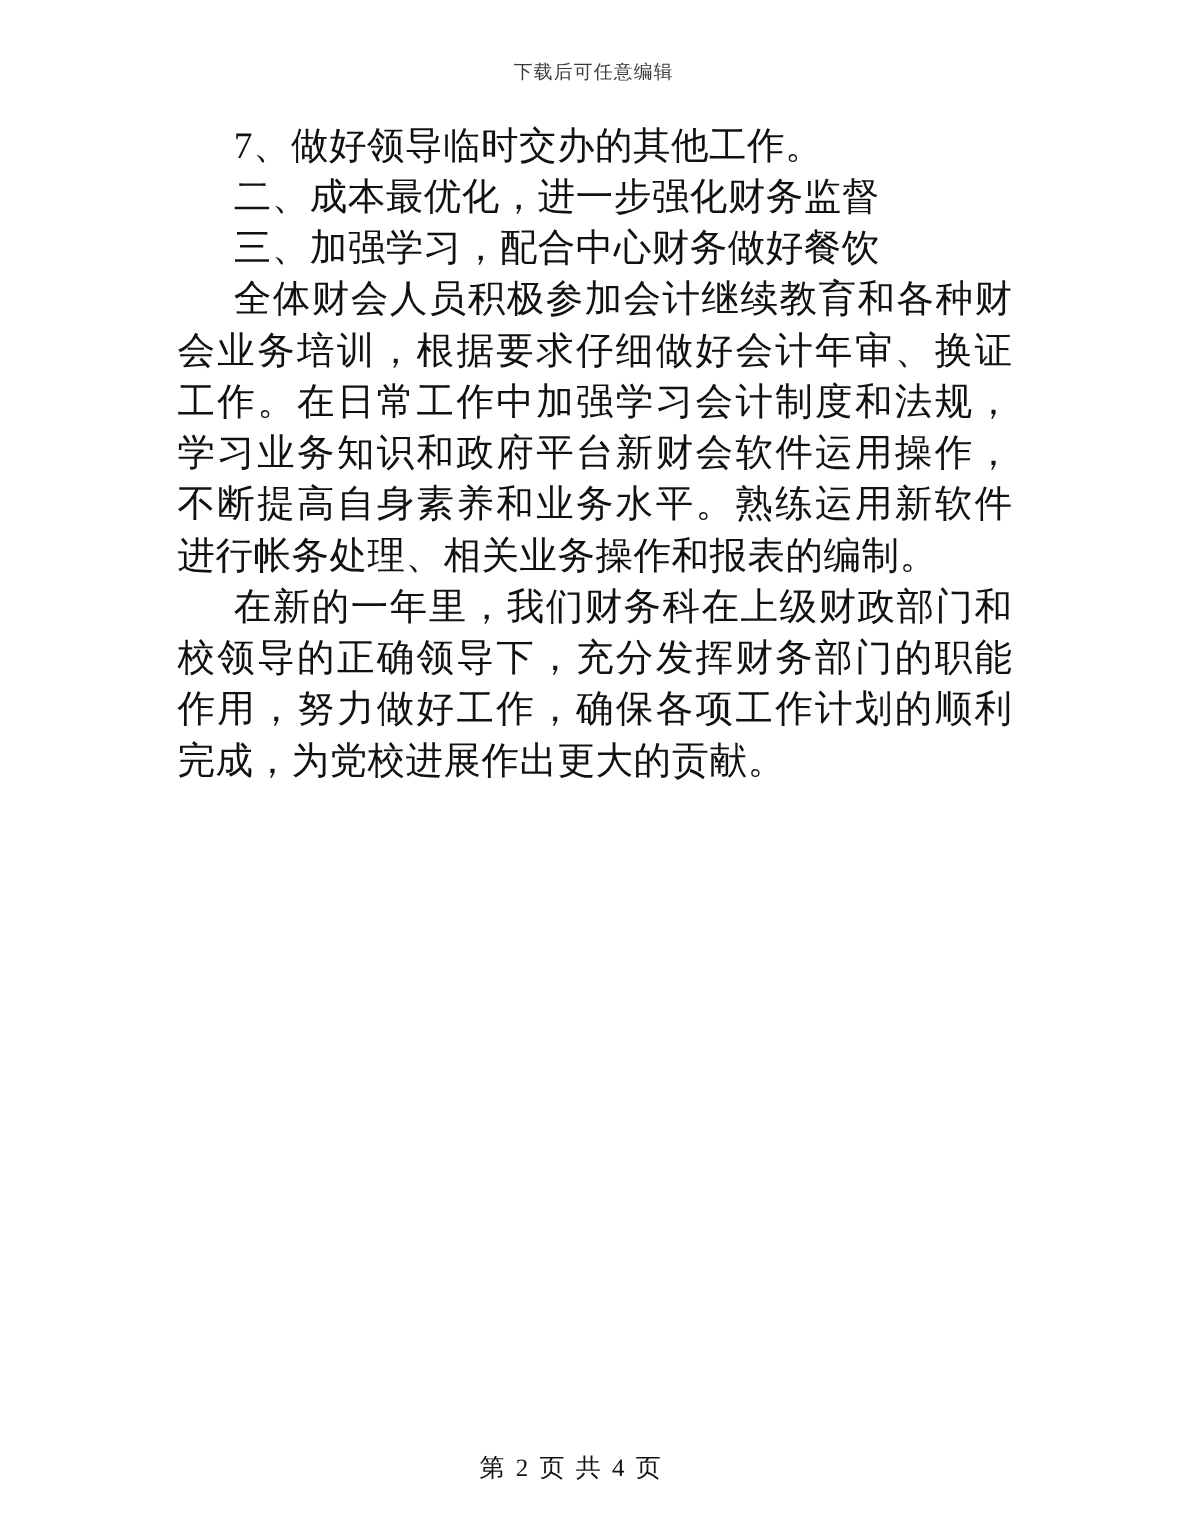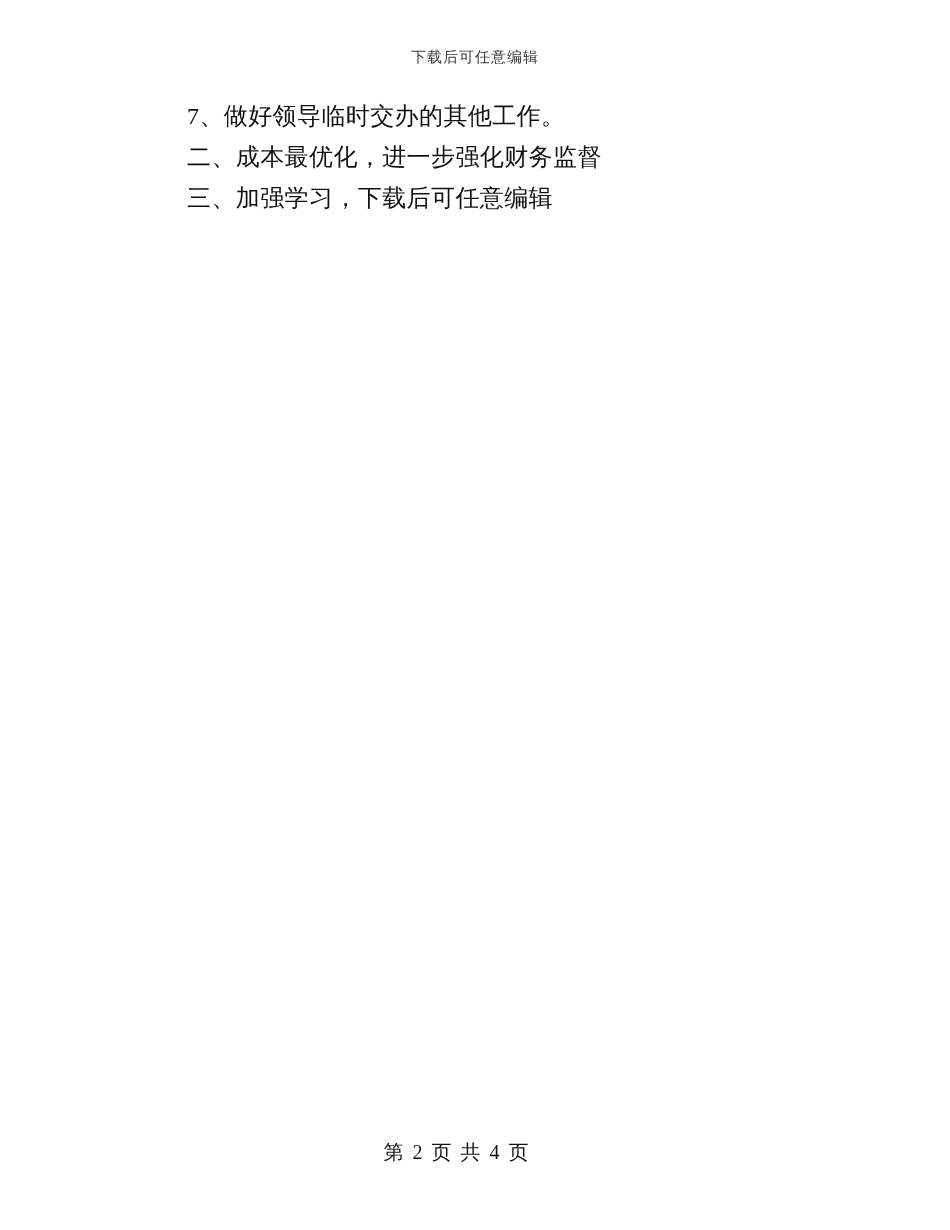--- a/index.html
+++ b/index.html
@@ -33,35 +33,35 @@
     letter-spacing: 1px;
     font-family: "Liberation Serif", "DejaVu Serif", serif;
   }
   .content {
     position: absolute;
     top: 96px;
     left: 142px;
     width: 668px;
   }
   .para {
-    font-size: 24px;
+    font-size: 30px;
     line-height: 41px;
     text-align: justify;
     text-justify: inter-ideograph;
     margin: 0 0 0 0;
     text-indent: 45px;
     letter-spacing: 0.4px;
     color: #111111;
   }
   .para.last-of-block {
     margin-bottom: 0;
   }
   .footer {
     position: absolute;
-    bottom: 64px;
+    bottom: 42px;
     left: 0;
     width: 914px;
     text-align: center;
     font-size: 20px;
     letter-spacing: 2px;
     color: #111111;
   }
   .footer .num {
     display: inline;
   }
@@ -69,21 +69,23 @@
 </head>
 <body>
 
 <div class="page">
 
   <div class="header">下载后可任意编辑</div>
 
   <div class="content">
     <p class="para">7、做好领导临时交办的其他工作。</p>
     <p class="para">二、成本最优化，进一步强化财务监督</p>
-    <p class="para">三、加强学习，下载后可任意编辑</p>
+    <p class="para">三、加强学习，配合中心财务做好餐饮</p>
+    <p class="para">全体财会人员积极参加会计继续教育和各种财会业务培训，根据要求仔细做好会计年审、换证工作。在日常工作中加强学习会计制度和法规，学习业务知识和政府平台新财会软件运用操作，不断提高自身素养和业务水平。熟练运用新软件进行帐务处理、相关业务操作和报表的编制。</p>
+    <p class="para last-of-block">在新的一年里，我们财务科在上级财政部门和校领导的正确领导下，充分发挥财务部门的职能作用，努力做好工作，确保各项工作计划的顺利完成，为党校进展作出更大的贡献。</p>
   </div>
 
   <div class="footer">
     <span class="num">第</span>
     <span class="num">2</span>
     <span class="num">页</span>
     <span class="num">共</span>
     <span class="num">4</span>
     <span class="num">页</span>
   </div>

